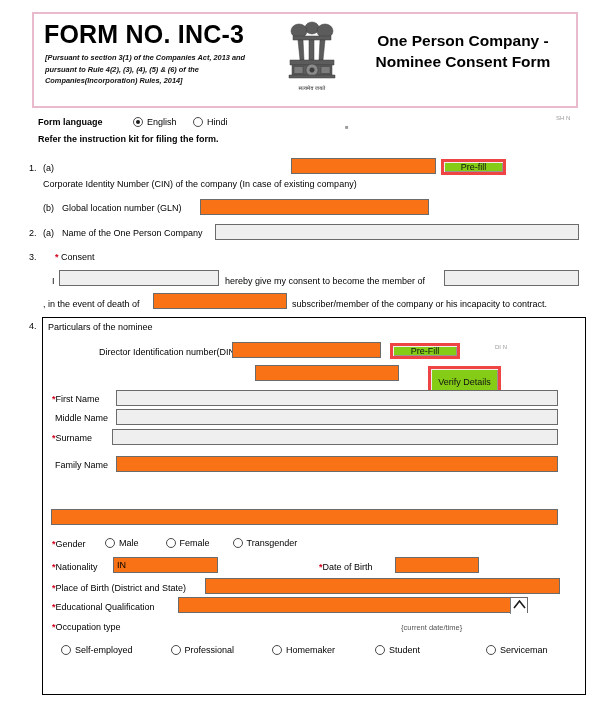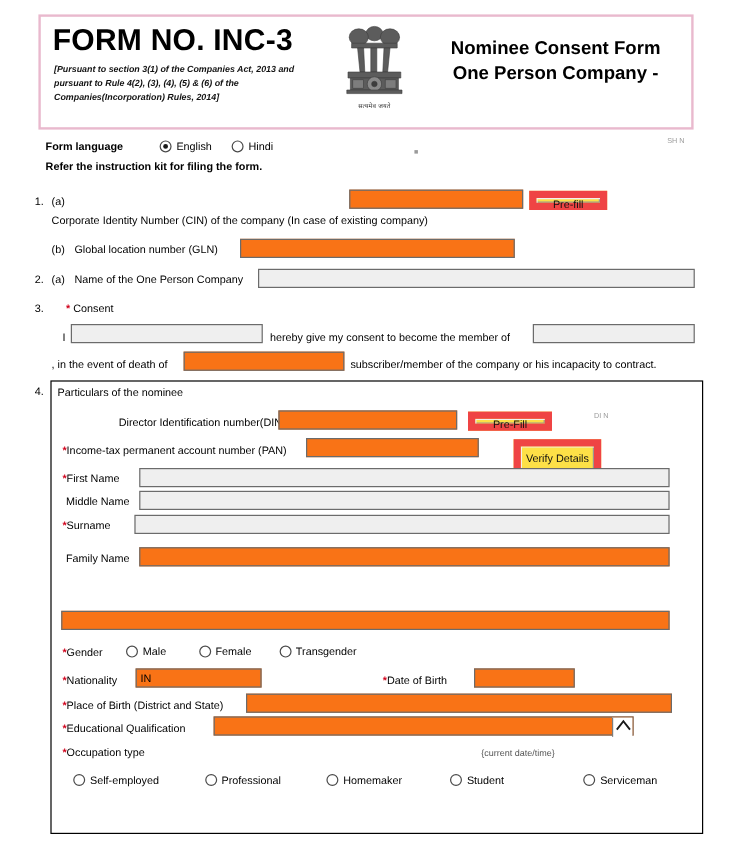--- a/index.html
+++ b/index.html
@@ -159,22 +159,22 @@
     font-family: "Liberation Sans", sans-serif;
     font-size: 9px;
     padding: 0 3px;
     box-sizing: border-box;
     color: #000;
   }
 
   .btn {
     position: absolute;
     box-sizing: border-box;
-    background: #fde047;
-    border: 6px solid #ef4444;
+    background: #84cc16;
+    border: 3px solid #ef4444;
     box-shadow: inset 1px 1px 0 #f2f0ec, inset -1px -1px 0 #9a968f;
     font-family: "Liberation Sans", sans-serif;
     font-size: 9px;
     color: #111;
     cursor: pointer;
     padding: 0;
   }
 
   
   .sec4 {
@@ -234,22 +234,22 @@
           <circle cx="27" cy="51" r="2.3" fill="#3d3d3d"></circle>
           <rect x="9" y="47.5" width="9" height="7" fill="#7d7d7d"></rect>
           <rect x="36" y="47.5" width="9" height="7" fill="#7d7d7d"></rect>
           <path d="M4 56 h46 v3 h-46 z"></path>
         </g>
       </svg>
       <div class="emblem-motto">सत्यमेव जयते</div>
     </div>
 
     <div class="right-title">
+      <div>One Person Company -</div>
       <div>Nominee Consent Form</div>
-      <div>One Person Company -</div>
     </div>
 
   </div>
 
   <div class="tiny-mark" style="left:556px; top:115px; line-height:7px; width:16px;">SH N</div>
   <div class="tiny-mark" style="left:345px; top:124px;">■</div>
 
   <div class="abs lbl bold" style="left:38px; top:117px;">Form language</div>
 
   <div class="abs radio-group" style="left:133px; top:117px;">
@@ -313,23 +313,20 @@
 
       <div class="abs lbl" style="left:5px; top:4px;">Particulars of the nominee</div>
 
       <div class="abs lbl" style="left:12px; top:29px;padding-left:44px;">Director Identification number(DIN)</div>
       <div class="fld white" style="left:189px; top:24px; width:149px;">
         <input type="text" value="" style="">
       </div>
       <button class="btn" style="left:347px; top:25px; width:70px; height:16px;">Pre-Fill</button>
       <div class="tiny-mark" style="left:452px; top:26px; width:14px; line-height:7.5px; font-size:6px;">DI N</div>
 
-      <div class="abs lbl" style="left:9px; top:52px;">
-        <span class="req">*</span><span>Income-tax permanent account number (PAN)</span>
-      </div>
       <div class="fld white" style="left:212px; top:47px; width:144px;">
         <input type="text" value="" style="">
       </div>
       <button class="btn" style="left:361px; top:48px; width:73px; height:32px;margin-left:24px;">Verify Details</button>
 
       <div class="abs lbl" style="left:9px; top:76px;">
         <span class="req">*</span><span>First Name</span>
       </div>
       <div class="fld" style="left:73px; top:72px; width:442px;">
         <input type="text" value="" style="">

